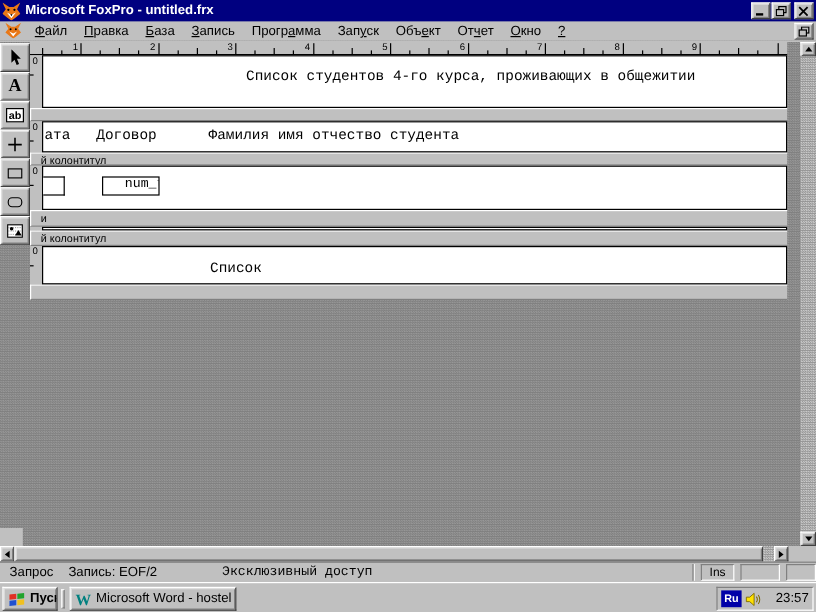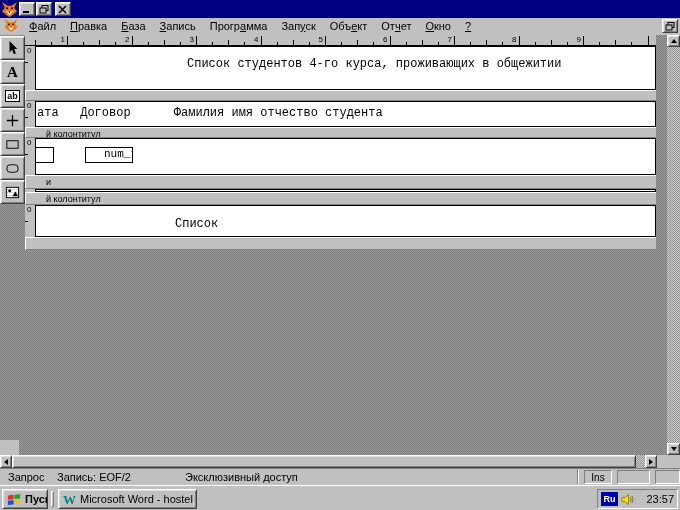--- a/index.html
+++ b/index.html
@@ -63,21 +63,21 @@
   .design { position:absolute; left:25px; top:12px; width:631px; }
   .band-row { display:flex; }
   .band-margin { width:10px; background:#c0c0c0; position:relative; font-size:8px; }
   .band-margin .zero { position:absolute; left:2px; top:0px; line-height:9px; }
   .band-margin::after { content:""; position:absolute; left:0; top:16px; width:3px; height:1px; background:#000; }
   .r-footer .band-margin::after { display:none; }
   .band-content { position:relative; flex:1; background:#fff; border:1px solid #000; overflow:hidden; }
   .r-title  { height:44px; } .r-header { height:26px; } .r-detail { height:37px; }
   .r-footer { height:3px; }  .r-summary{ height:32px; }
   .band-bar { background:#c0c0c0; border-top:1px solid #fff; border-left:1px solid #fff;
-              border-bottom:1px solid #808080; font-size:9px; line-height:10px; padding:1px 0 0 20px;
+              border-bottom:1px solid #808080; font-size:9px; line-height:10px; padding:1px 0 0 8px;
               color:#000; overflow:hidden; white-space:nowrap; }
   .bb-1, .bb-2 { height:11px; } .bb-3 { height:14px; } .bb-4, .bb-5 { height:13px; }
 
   .rtext { position:absolute; font-family:"Liberation Mono","DejaVu Sans Mono",monospace;
            font-size:12px; line-height:12px; white-space:pre; color:#000; }
   .fbox { position:absolute; height:16px; border:1px solid #000; background:#fff;
           font-family:"Liberation Mono","DejaVu Sans Mono",monospace; font-size:11px; line-height:13px;
           white-space:pre; overflow:hidden; padding-left:18px; color:#000; }
   .fbox.stub { border-left:none; }
 
@@ -97,21 +97,21 @@
   .hscroll { position:absolute; left:0; top:455px; width:680px; height:13px; background:#c0c0c0; }
   .hscroll .sbtn { position:absolute; top:0; width:12px; height:13px; }
   .hs-left { left:0; } .hs-right { left:645px; }
   .hthumb { position:absolute; left:12px; top:0; width:624px; height:13px; }
   .htrack { position:absolute; left:636px; top:0; width:9px; height:13px; }
 
   
   .statusbar { position:absolute; left:0; top:468px; width:680px; height:17px; background:#c0c0c0;
                border-top:1px solid #808080; font-size:11px; }
   .statusbar .stext { position:absolute; top:2px; white-space:nowrap; }
-  .st-mode { left:8px; } .st-rec { left:57px; } .st-acc { left:185px; }
+  .st-mode { left:8px; } .st-rec { left:57px; } .st-acc { left:185px;font-family:Liberation Mono, monospace; }
   .st-div { position:absolute; left:577px; top:1px; width:2px; height:14px;
             border-left:1px solid #808080; border-right:1px solid #fff; }
   .spanel { position:absolute; top:1px; height:14px; font-size:10px; text-align:center; line-height:13px; }
   .sp-ins { left:584px; width:28px; } .sp-e1 { left:617px; width:33px; } .sp-e2 { left:655px; width:25px; }
 
   
   .taskbar { position:absolute; left:0; top:485px; width:680px; height:25px; background:#c0c0c0;
              border-top:1px solid #ffffff; }
   .task-btn { position:absolute; top:3px; height:20px; display:flex; align-items:center;
               padding:0 4px; font-size:11px; white-space:nowrap; overflow:hidden; }
@@ -140,20 +140,21 @@
   <div class="titlebar">
     <span class="app-ico">
       <svg viewBox="0 0 16 16" width="15" height="15">
         <polygon points="0,0 3,6 0,10 5,14 8,16 11,14 16,10 13,6 16,0 10,4 6,4" fill="#e97817"></polygon>
         <polygon points="4,9 8,14 12,9 8,11" fill="#fff"></polygon>
         <circle cx="5.3" cy="6.6" r="1" fill="#000"></circle>
           <circle cx="10.7" cy="6.6" r="1" fill="#000"></circle>
         <polygon points="7,10.5 9,10.5 8,12.2" fill="#000"></polygon>
       </svg>
     </span>
+    <span class="title-text">Microsoft FoxPro - untitled.frx</span>
     <button class="tbtn raised">
       <svg viewBox="0 0 10 9" width="10" height="9">
           <rect x="1" y="6" width="6" height="2" fill="#000"></rect>
         </svg>
     </button>
     <button class="tbtn raised">
       <svg viewBox="0 0 10 9" width="10" height="9">
         <rect x="3" y="0.5" width="6" height="5" fill="none" stroke="#000"></rect>
         <rect x="1" y="3" width="6" height="5" fill="#c0c0c0" stroke="#000"></rect>
       </svg>
@@ -285,21 +286,21 @@
         <b class="num" style="left: 557px;">9</b>
       </div>
 
     <div class="design">
 
       <div class="band-row r-title">
         <div class="band-margin">
           <span class="zero">0</span>
         </div>
         <div class="band-content">
-          <span class="rtext" style="left:151px; top:11px;">Список студентов 4-го курса, проживающих в общежитии</span>
+          <span class="rtext" style="left:169px; top:11px;">Список студентов 4-го курса, проживающих в общежитии</span>
         </div>
       </div>
 
       <div class="band-bar bb-1"></div>
 
       <div class="band-row r-header">
         <div class="band-margin">
           <span class="zero">0</span>
         </div>
         <div class="band-content">

